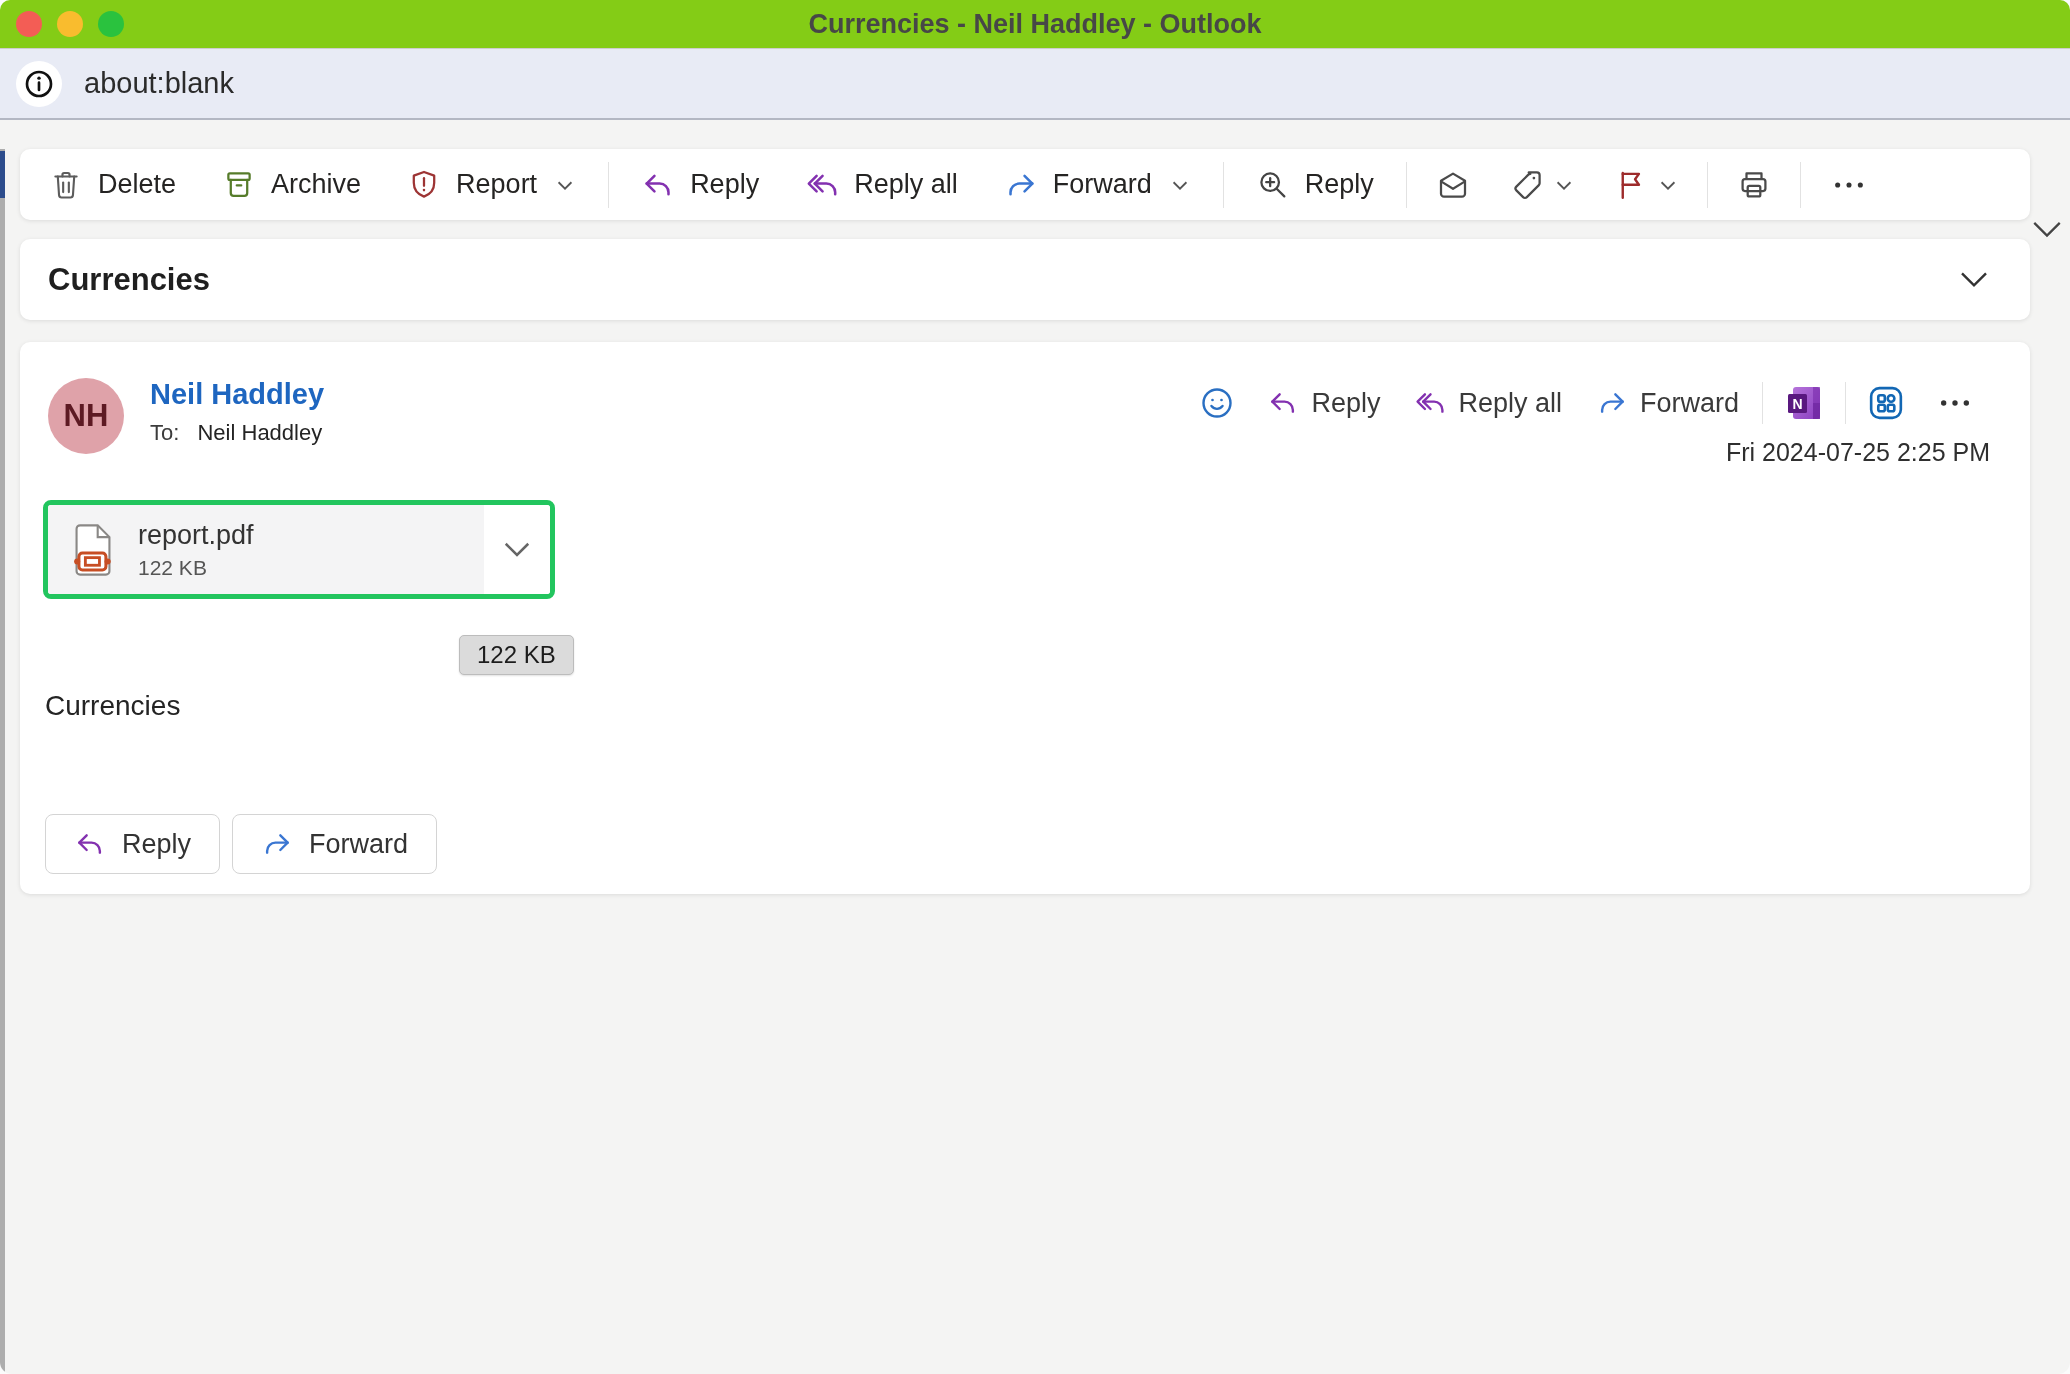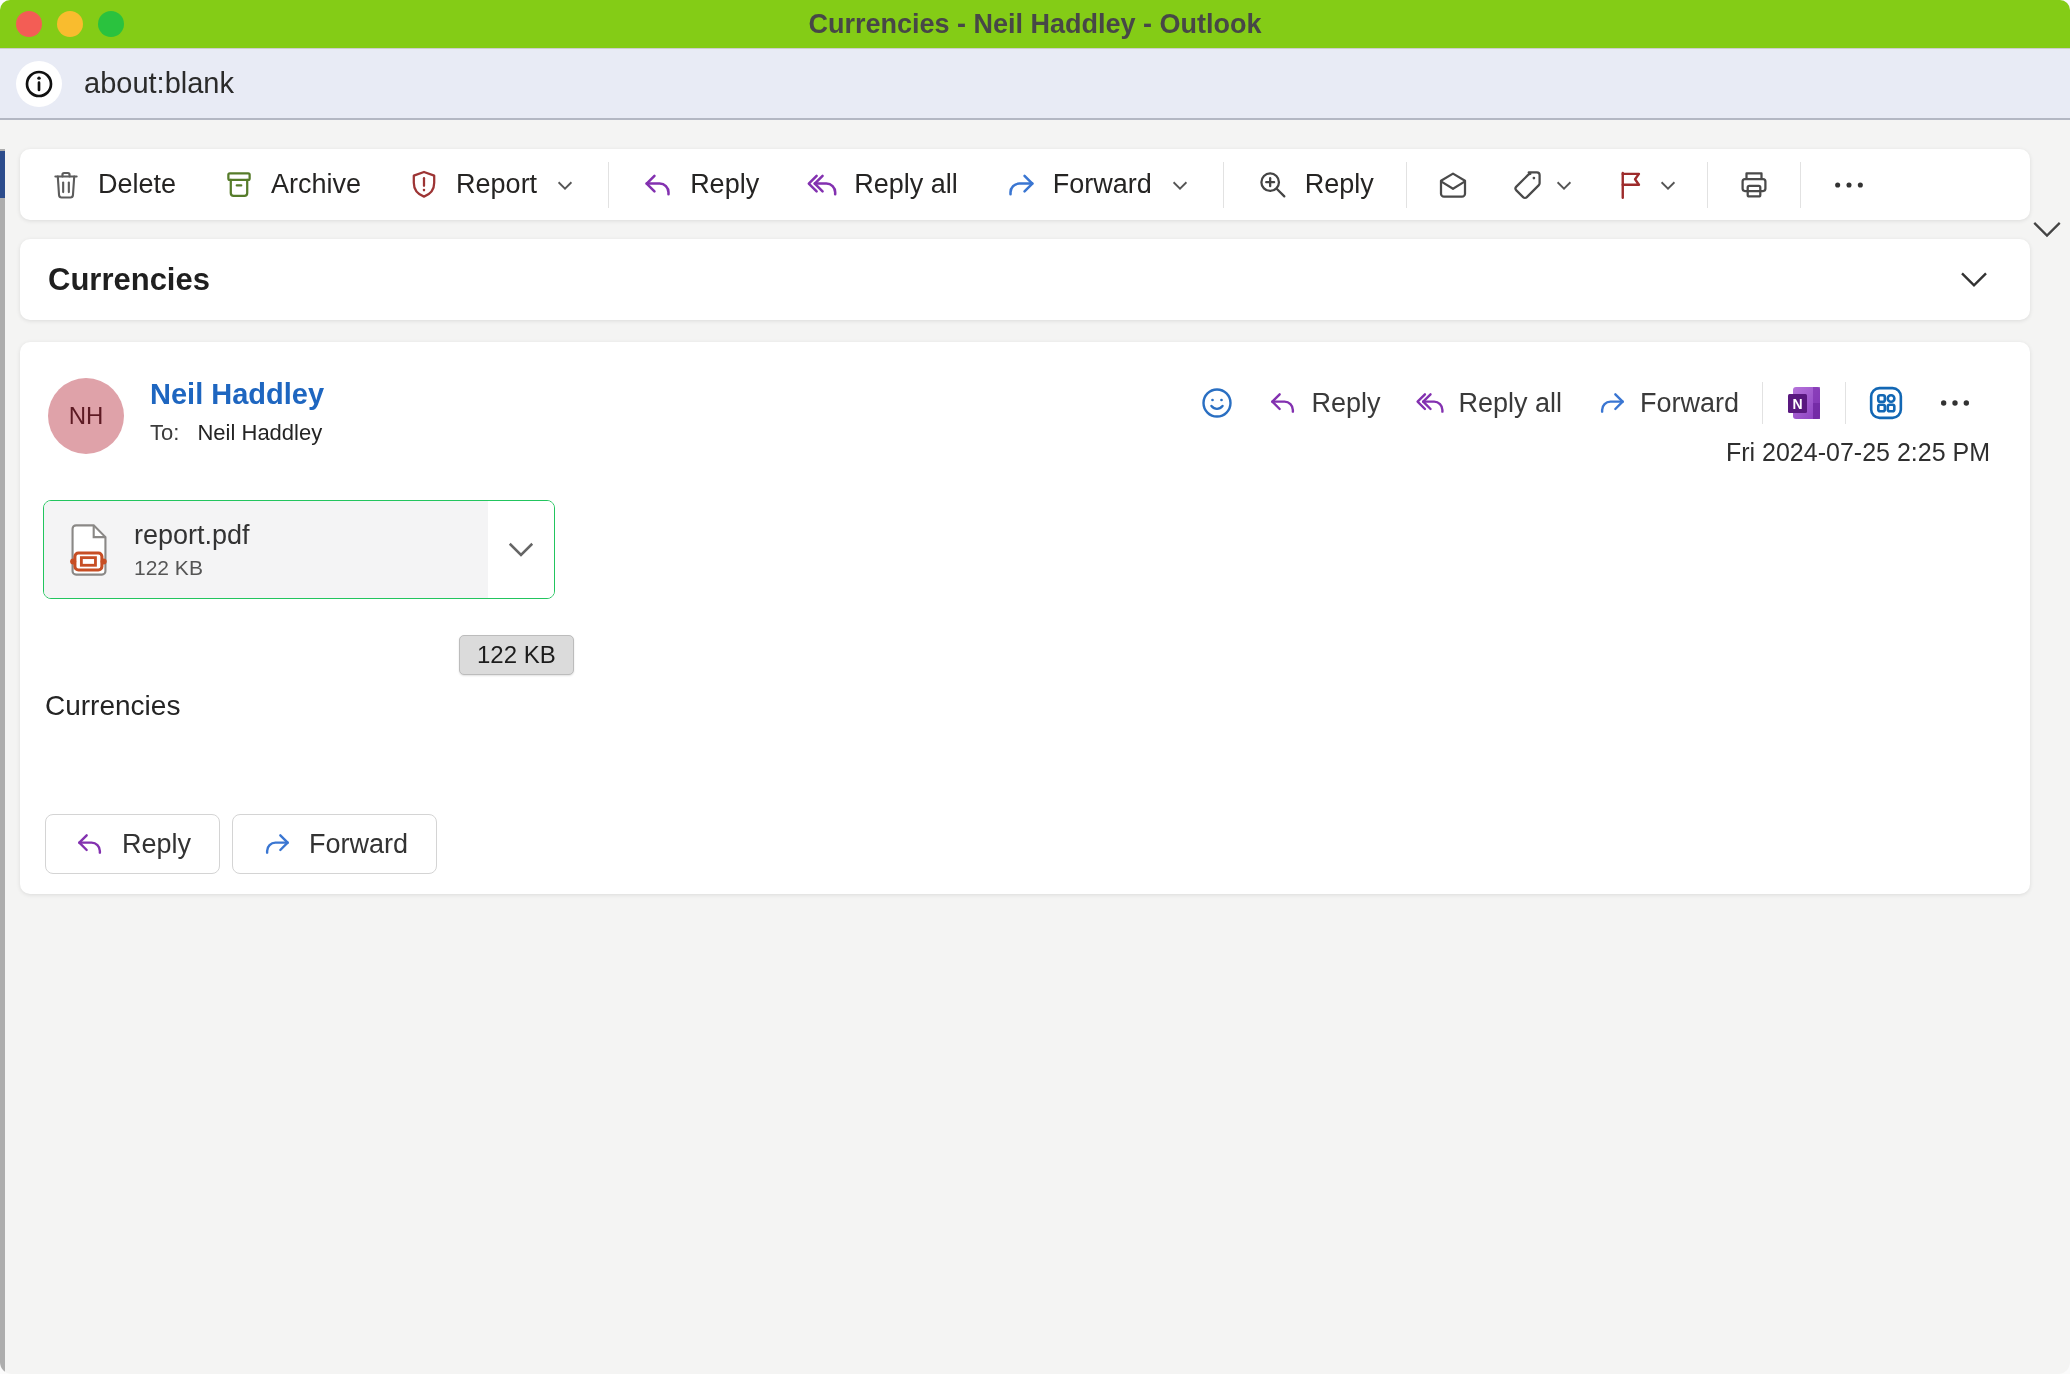--- a/index.html
+++ b/index.html
@@ -34,34 +34,34 @@
   .tb-divider{width:1px;height:46px;background:#e2e2e2;margin:0 9px;}
   .tb-icon-btn{display:flex;align-items:center;gap:8px;padding:0 19px;cursor:pointer;}
 
   
   .subjectbar{margin:19px 40px 0 20px;height:81px;display:flex;align-items:center;justify-content:space-between;padding:0 40px 0 28px;}
   .subject-title{font-size:31px;font-weight:600;color:#1f1f1f;}
 
   
   .message{position:relative;margin:22px 40px 0 20px;height:552px;padding:36px 40px 0 24px;box-sizing:border-box;}
   .msg-header{display:flex;align-items:flex-start;}
-  .avatar{width:76px;height:76px;border-radius:50%;background:#dfa2a9;color:#5d1a23;font-size:24px;font-weight:normal;display:flex;align-items:center;justify-content:center;margin-left:4px;flex:none;}
+  .avatar{width:76px;height:76px;border-radius:50%;background:#dfa2a9;color:#5d1a23;font-size:31px;font-weight:bold;display:flex;align-items:center;justify-content:center;margin-left:4px;flex:none;}
   .sender-block{margin-left:26px;}
   .sender-name{font-size:29px;font-weight:600;color:#1e66c0;cursor:pointer;}
   .to-line{margin-top:9px;font-size:22px;}
   .to-label{color:#3c3c3c;}
   .to-name{color:#242424;margin-left:12px;}
   .msg-actions{margin-left:auto;display:flex;align-items:center;margin-top:4px;}
   .act-item{display:flex;align-items:center;gap:12px;font-size:27px;color:#3a3a3a;padding:0 17px;cursor:pointer;white-space:nowrap;}
   .act-icon-only{padding:0 15px;display:flex;align-items:center;cursor:pointer;}
   .act-divider{width:1px;height:42px;background:#e2e2e2;margin:0 6px;}
   .timestamp{position:absolute;top:96px;right:40px;font-size:25px;color:#2f2f2f;}
 
   
-  .attach-chip{position:absolute;left:23px;top:158px;width:512px;height:99px;border:1px solid #22c55e;border-radius:8px;display:flex;overflow:hidden;box-sizing:border-box;cursor:pointer;}
+  .attach-chip{position:absolute;left:23px;top:158px;width:512px;height:99px;border:5px solid #22c55e;border-radius:8px;display:flex;overflow:hidden;box-sizing:border-box;cursor:pointer;}
   .attach-main{flex:1;background:#f4f4f5;display:flex;align-items:center;padding-left:22px;gap:22px;}
   .attach-meta{display:flex;flex-direction:column;gap:5px;}
   .attach-name{font-size:27px;color:#333333;}
   .attach-size{font-size:21px;color:#555555;}
   .attach-drop{width:66px;background:#ffffff;display:flex;align-items:center;justify-content:center;cursor:pointer;}
 
   .size-tooltip{position:absolute;left:439px;top:293px;background:#dbdbdb;border:1px solid #bcbcbc;border-radius:5px;padding:5px 17px;font-size:24px;color:#1c1c1c;box-shadow:0 1px 2px rgba(0,0,0,0.12);}
 
   .msg-body{position:absolute;left:25px;top:348px;font-size:28px;color:#242424;}
 

